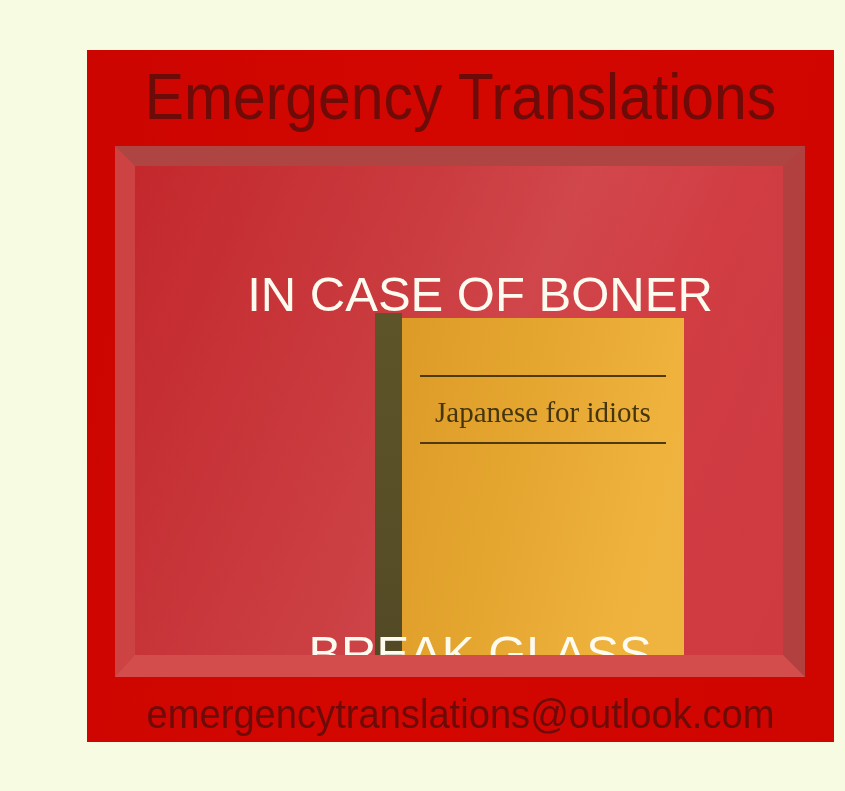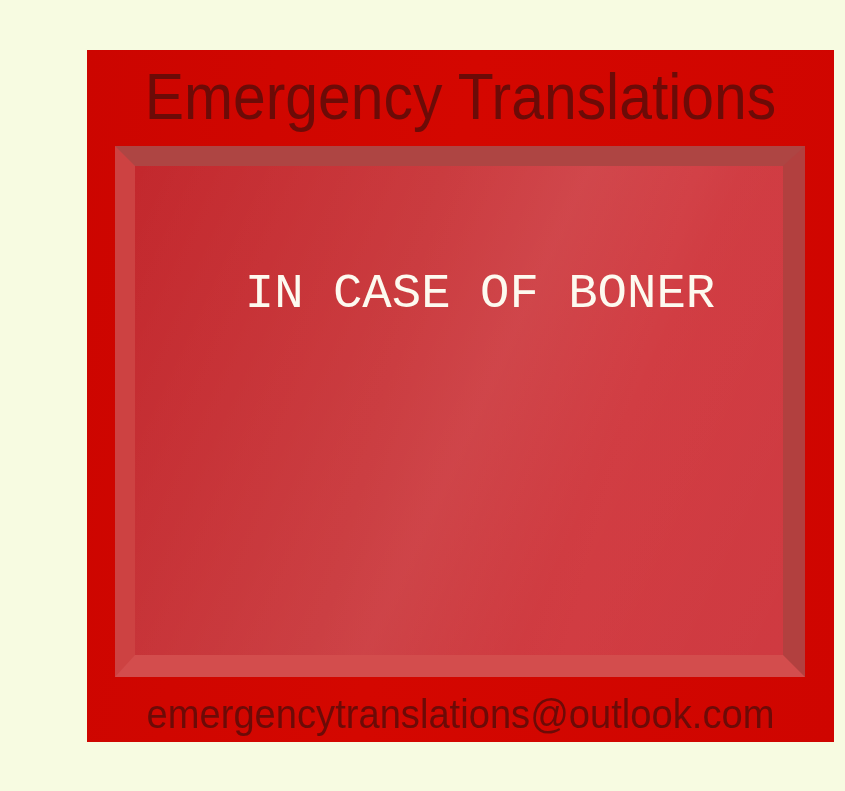--- a/index.html
+++ b/index.html
@@ -142,35 +142,44 @@
     position: absolute;
     width: 690px;
     left: 0;
     text-align: center;
     color: #fdfaf0;
     font-family: "Liberation Sans", sans-serif;
     font-size: 49px;
     line-height: 56px;
     white-space: nowrap;
   }
-  .slogan.top    { top: 100px; font-family: Liberation Mono, monospace; }
+  .slogan.top    { top: 100px; }
   .slogan.bottom { top: 459px; }
 </style>
 </head>
 <body>
 
 <div id="poster">
 
   <div class="brand-title">Emergency Translations</div>
 
   <div id="case">
 
     <div class="sheen"></div>
 
+    <div id="book">
+      <div class="spine"></div>
+      <div class="cover">
+        <div class="book-rule top"></div>
+        <div class="book-subtitle">Japanese for idiots</div>
+        <div class="book-rule bottom"></div>
+      </div>
+    </div>
 
     <div class="slogan top">IN CASE OF BONER</div>
 
+    <div class="slogan bottom">BREAK GLASS</div>
 
   </div>
 
   <div class="brand-email">emergencytranslations@outlook.com</div>
 
 </div>
 
 </body></html>

